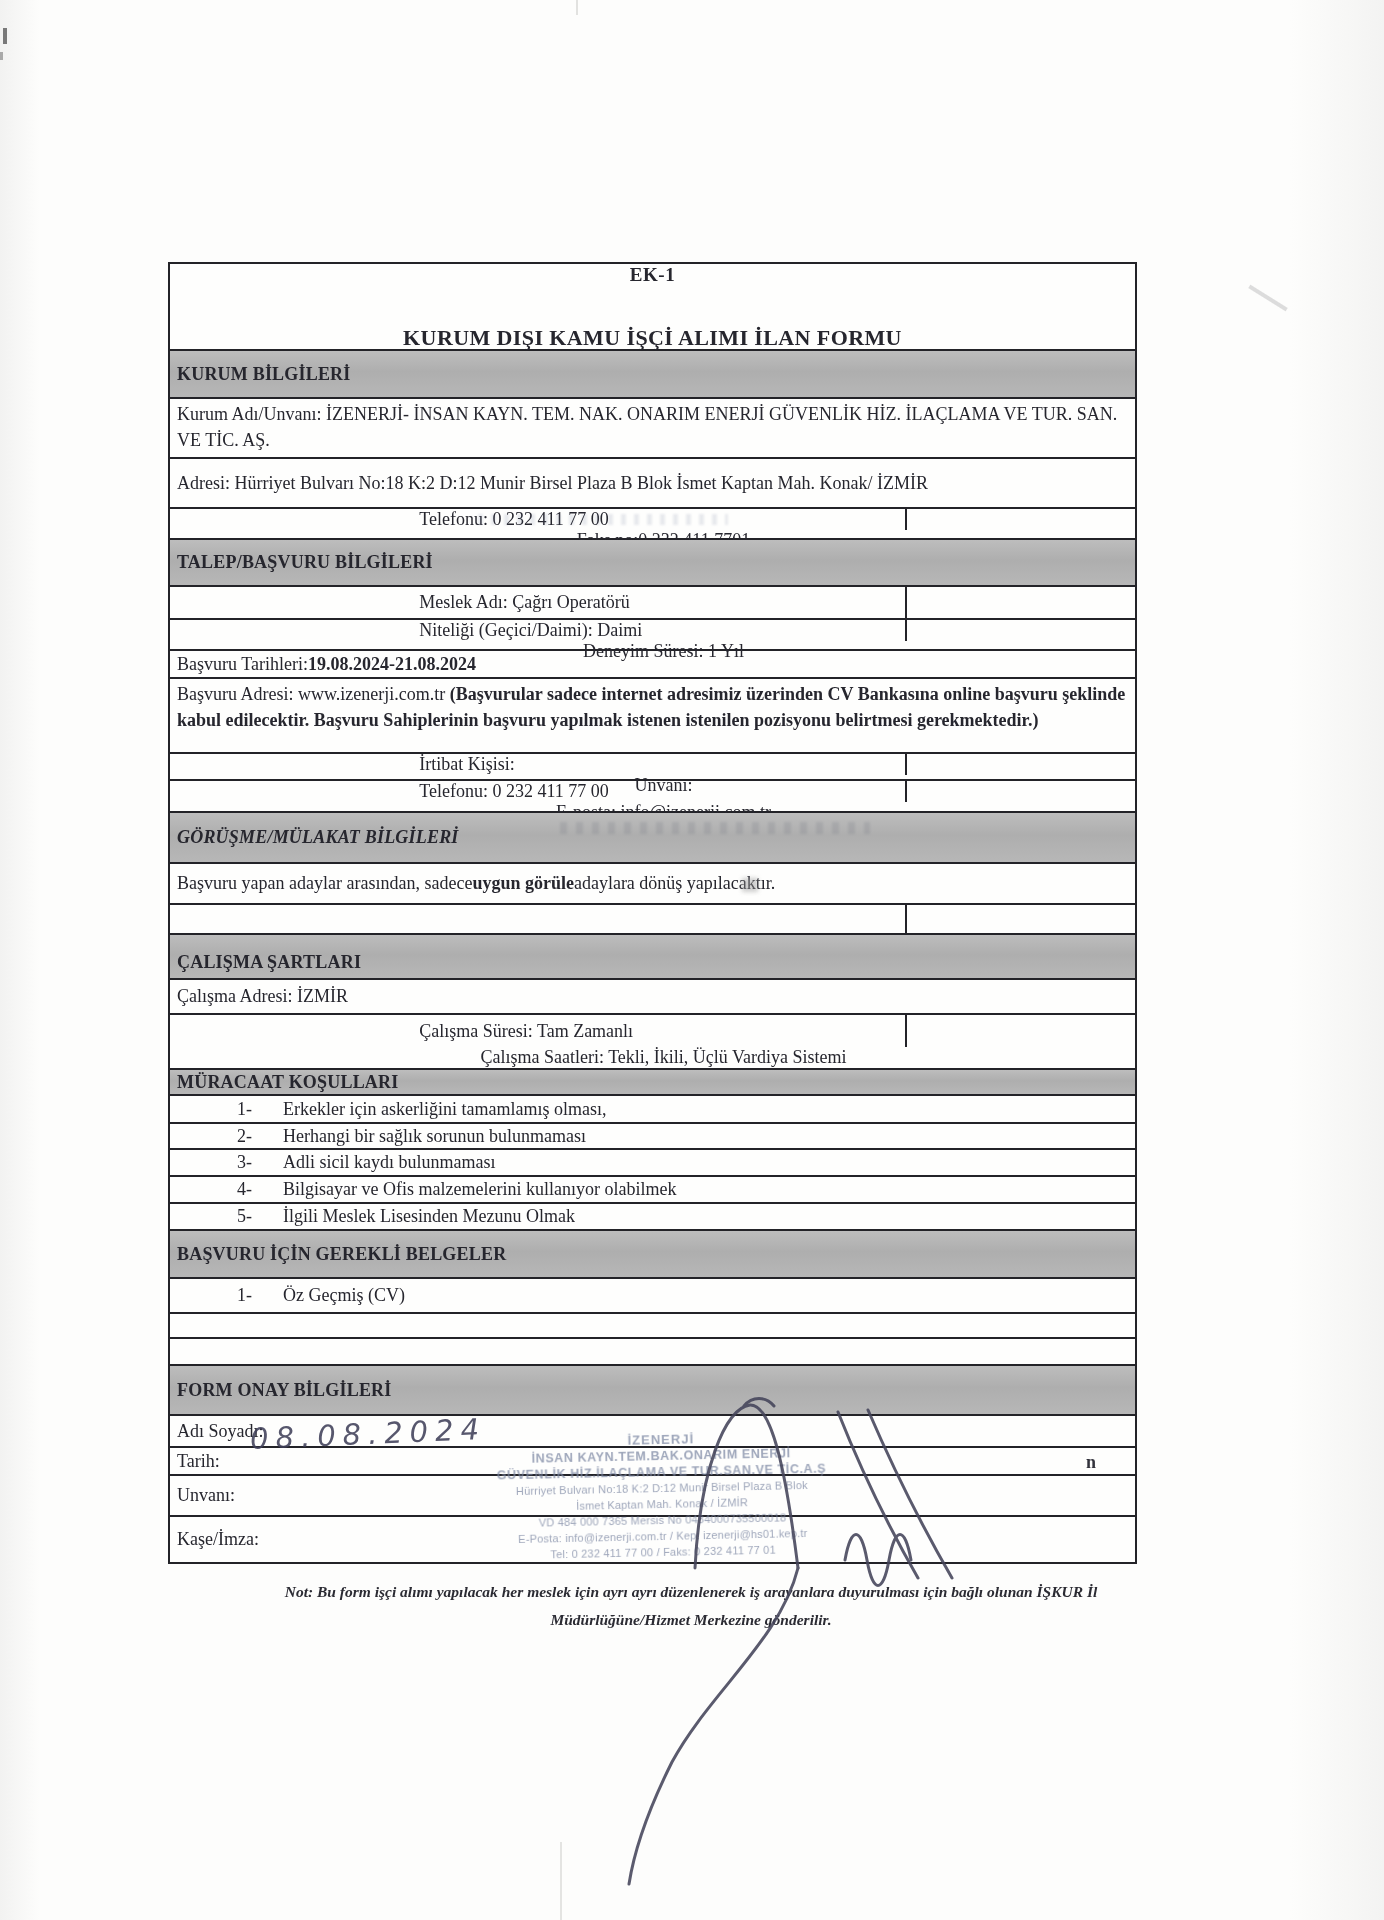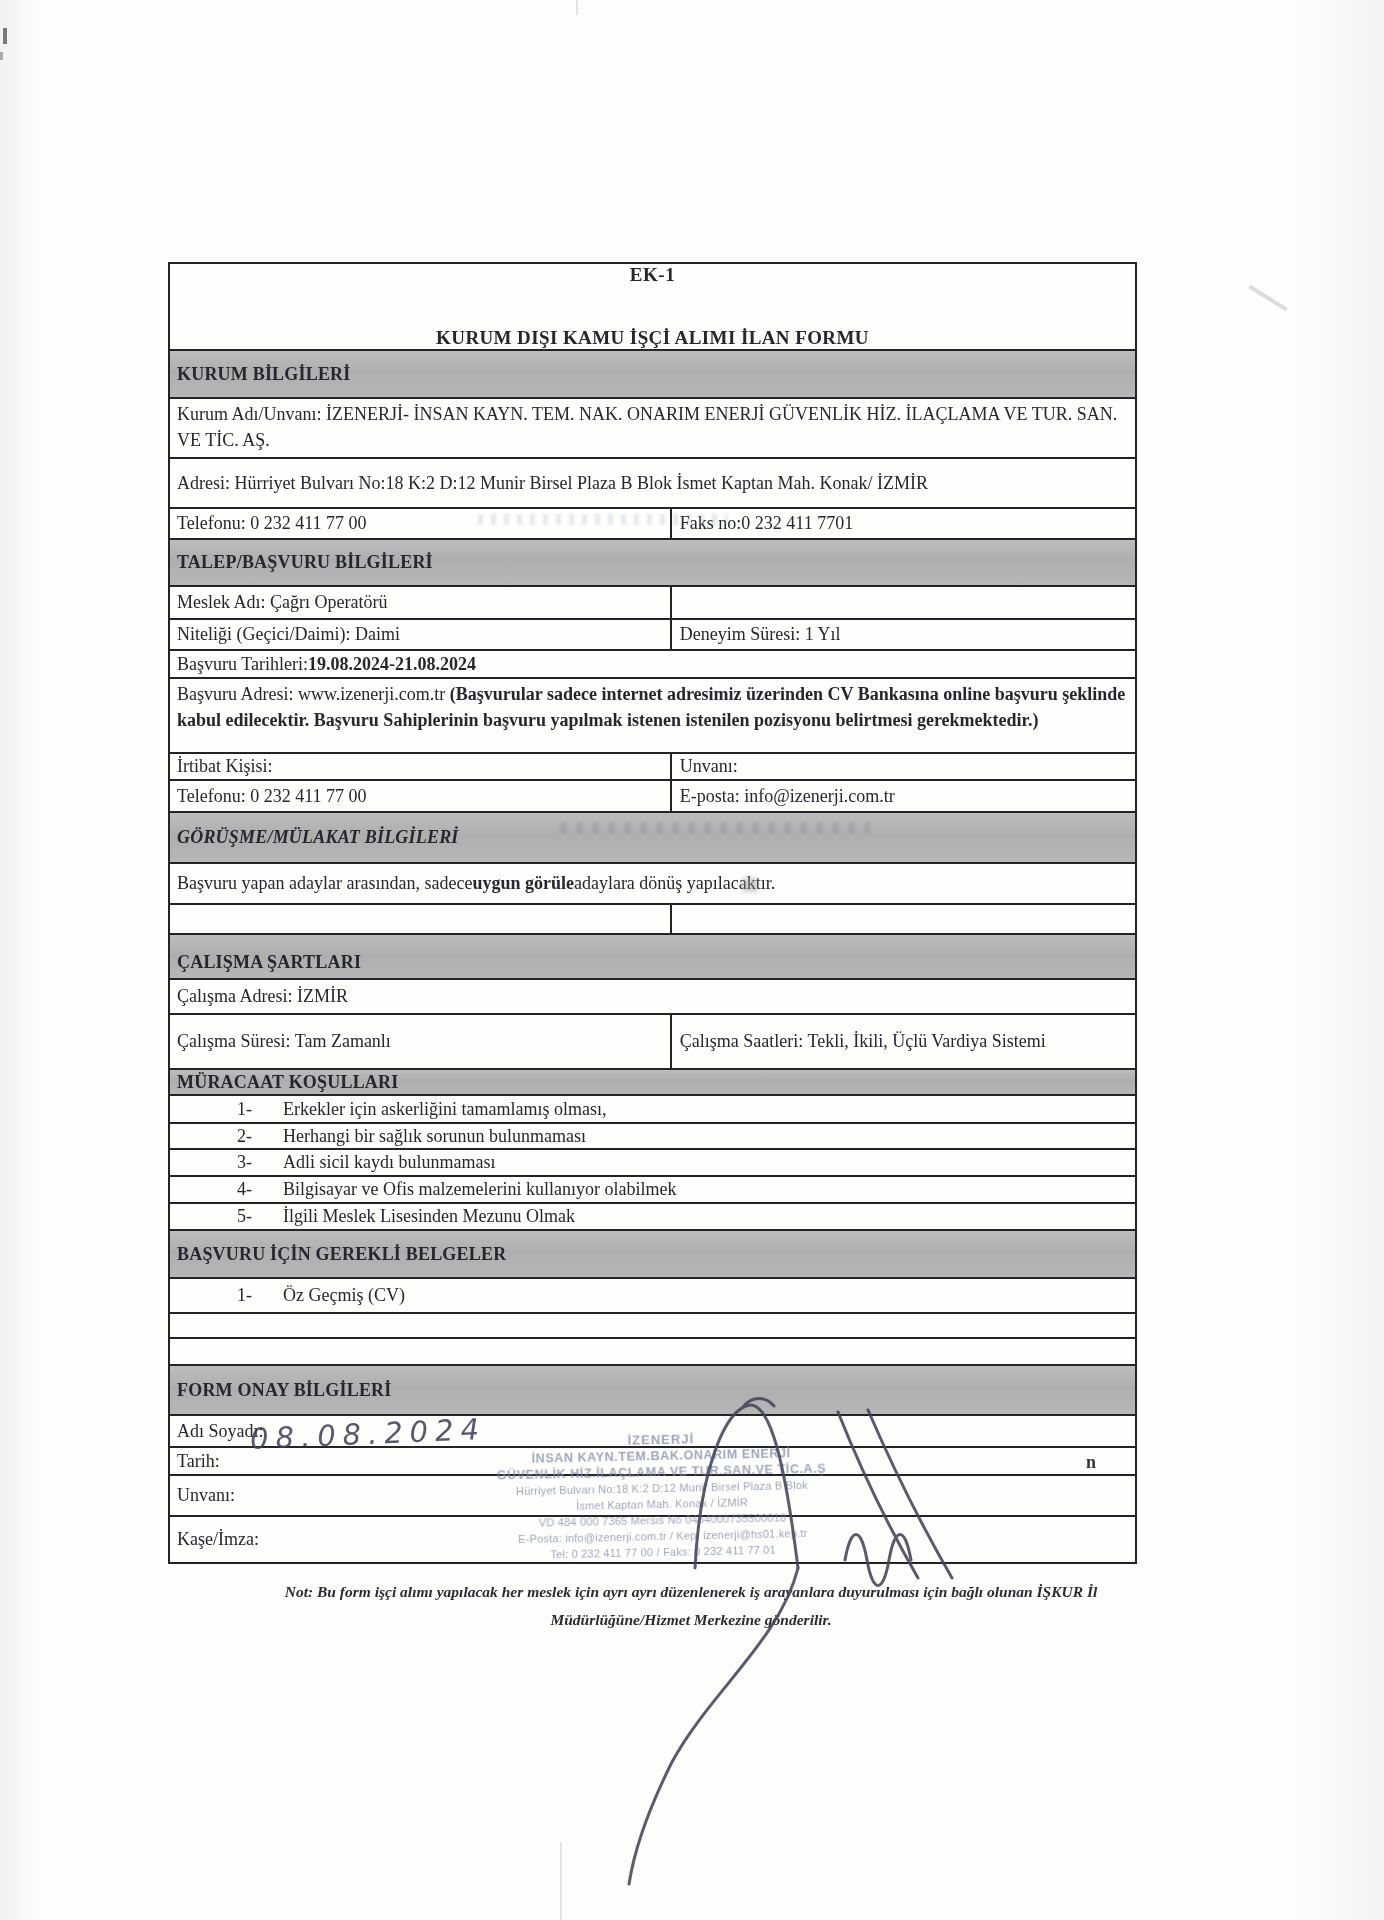--- a/index.html
+++ b/index.html
@@ -32,42 +32,42 @@
   }
   .row{
     position:relative;
     box-sizing:border-box;
     border-bottom:2px solid var(--border);
     display:flex;align-items:center;
     padding-left:7px;
   }
   .row:last-child{border-bottom:none;}
   .row.block{display:block;padding-top:3px;line-height:1.42;}
-  .split{padding-left:0;}
+  .split{padding-left:14px;flex-direction:column;}
   .split .c1{
     width:52%;box-sizing:border-box;height:100%;
     border-right:2px solid var(--border);
     display:flex;align-items:center;padding-left:7px;
   }
   .split .c2{
     flex:1;height:100%;
     display:flex;align-items:center;padding-left:8px;
   }
   .graybar{
     background:linear-gradient(180deg,var(--graybar-top),var(--graybar-mid) 45%,#b7b7b7 100%);
     font-weight:bold;
     letter-spacing:.2px;
   }
   .graybar.bottomtext{align-items:flex-end;padding-bottom:5px;}
   .titlebox{
     flex-direction:column;justify-content:space-between;align-items:center;
     text-align:center;font-weight:bold;padding-left:0;gap:36px;
   }
   .titlebox .ek{font-size:19px;letter-spacing:.5px;}
-  .titlebox .t{font-size:19px;letter-spacing:.4px;margin-top:3px;}
+  .titlebox .t{font-size:22px;letter-spacing:.4px;margin-top:3px;}
   .numitem .num{display:inline-block;width:46px;margin-left:60px;}
   .b{font-weight:bold;}
   
   .overlay{position:absolute;pointer-events:none;}
   .hand-date{
     left:250px;top:1416px;width:280px;
     font-family:"DejaVu Sans",sans-serif;
     font-style:italic;font-size:29px;letter-spacing:7px;
     color:var(--hand);transform:rotate(-2.5deg);
     opacity:.88;

